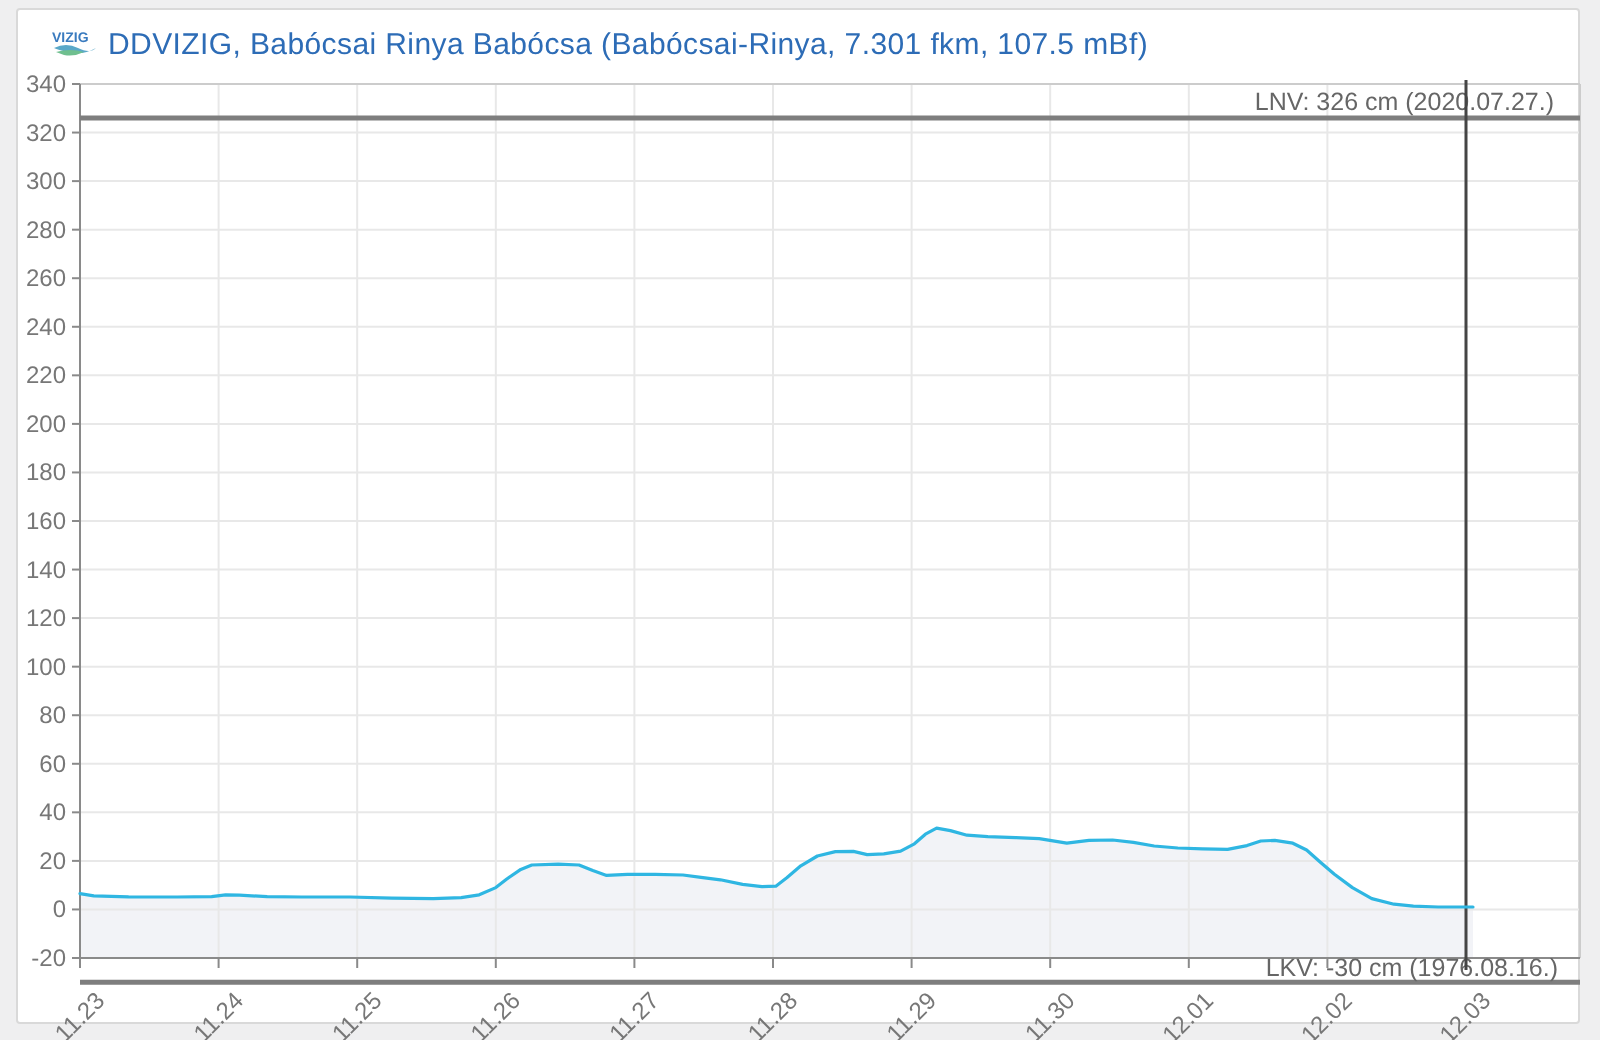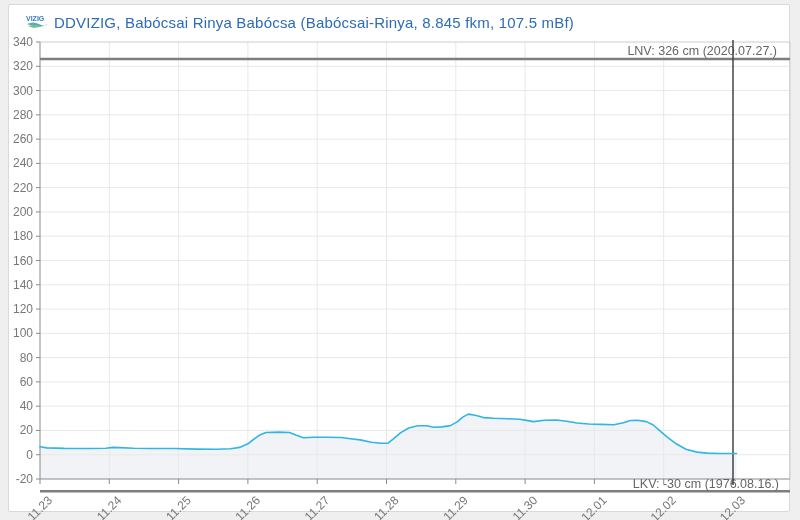--- a/index.html
+++ b/index.html
@@ -32,21 +32,21 @@
 <body>
 
 <div class="page">
   <div class="card">
     <div class="header">
       <svg width="24" height="18" viewBox="0 0 24 18">
         <text x="1" y="8" font-size="7" font-weight="bold" fill="#3a7bbf">VIZIG</text>
         <path d="M2 11 Q8 8 14 11 T23 11 Q16 15 9 13 Q4 12 2 11 Z" fill="#5aa8c8"></path>
         <path d="M3 13 Q10 11 17 13 Q12 15.5 7 14.5 Z" fill="#6fbf8f"></path>
       </svg>
-      <span class="title" style="color: rgb(45, 108, 182);">DDVIZIG, Babócsai Rinya Babócsa (Babócsai-Rinya, 8.845 fkm, 107.5 mBf)</span>
+      <span class="title" style="color: rgb(45, 108, 182);">DDVIZIG, Babócsai Rinya Babócsa (Babócsai-Rinya, 7.301 fkm, 107.5 mBf)</span>
     </div>
   </div>
   <svg class="chart" id="chart" viewBox="0 0 800 520">
       <polygon points="40.0,446.8 46.9,447.9 64.3,448.4 88.5,448.5 105.8,448.3 112.8,447.4 119.7,447.6 133.6,448.3 150.9,448.5 175.1,448.5 195.9,449.1 216.7,449.3 230.6,448.8 239.6,447.4 247.9,443.8 253.4,439.5 260.4,434.7 265.9,432.5 279.1,432.1 289.5,432.5 296.4,435.3 303.3,437.7 313.7,437.2 327.6,437.2 341.5,437.5 350.5,438.7 360.2,439.9 371.3,442.2 381.0,443.3 387.9,443.1 393.4,438.9 400.4,432.9 408.7,428.0 417.7,425.8 426.7,425.7 433.6,427.3 441.9,426.9 450.3,425.6 457.2,421.9 462.7,417.1 468.3,414.1 475.2,415.3 483.5,417.6 493.9,418.3 507.8,418.8 519.6,419.3 526.5,420.4 533.4,421.6 544.5,420.2 556.3,420.0 566.7,421.2 577.1,423.0 588.9,424.0 601.3,424.4 613.8,424.7 623.5,422.8 630.4,420.5 637.4,420.2 646.4,421.6 653.3,425.0 660.2,431.1 667.2,437.1 676.2,443.8 685.9,449.3 697.0,452.1 706.7,453.1 719.1,453.5 733.0,453.5 736.5,453.5 736.5,479 40.0,479" fill="#f2f3f7" stroke="none"></polygon>
       <line x1="40" y1="66.27777777777777" x2="790" y2="66.27777777777777" stroke="#e8e8e8" stroke-width="1"></line>
       <line x1="40" y1="90.55555555555554" x2="790" y2="90.55555555555554" stroke="#e8e8e8" stroke-width="1"></line>
       <line x1="40" y1="114.83333333333331" x2="790" y2="114.83333333333331" stroke="#e8e8e8" stroke-width="1"></line>
       <line x1="40" y1="139.1111111111111" x2="790" y2="139.1111111111111" stroke="#e8e8e8" stroke-width="1"></line>
       <line x1="40" y1="163.3888888888889" x2="790" y2="163.3888888888889" stroke="#e8e8e8" stroke-width="1"></line>
       <line x1="40" y1="187.66666666666669" x2="790" y2="187.66666666666669" stroke="#e8e8e8" stroke-width="1"></line>

